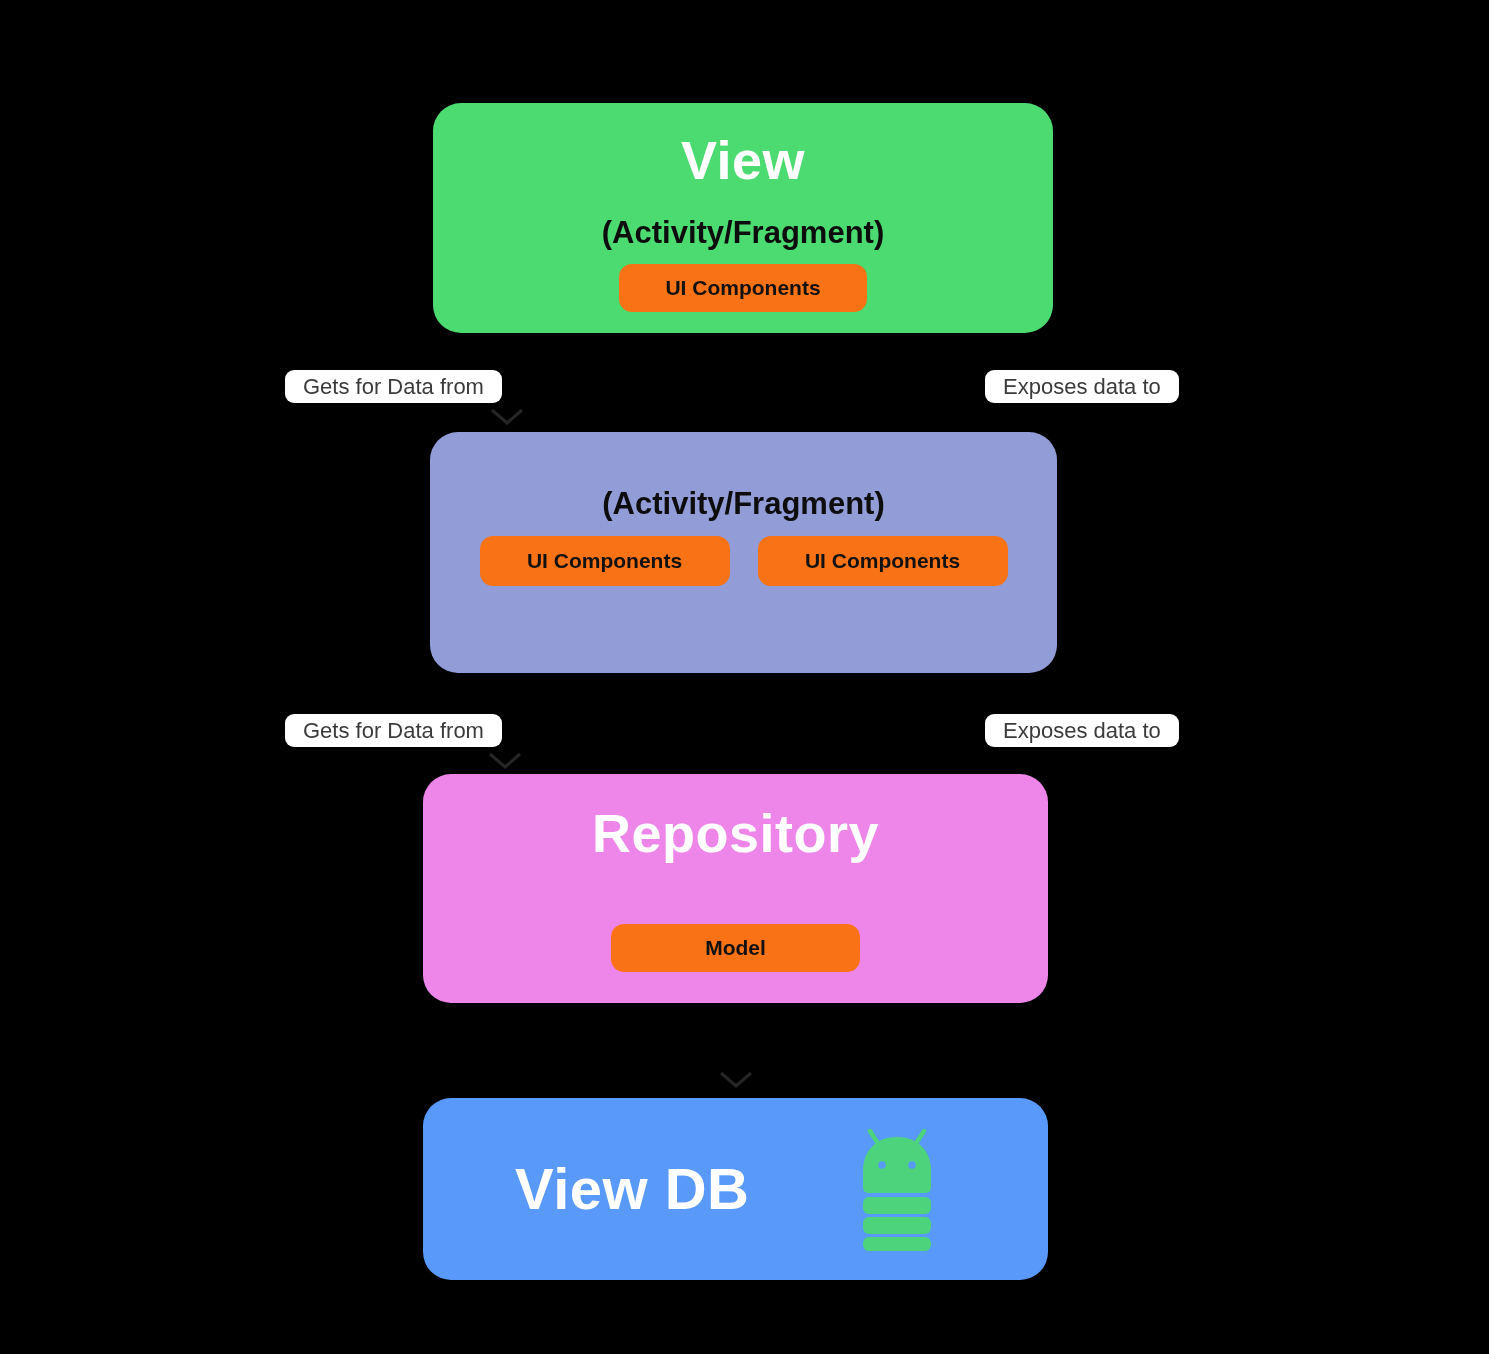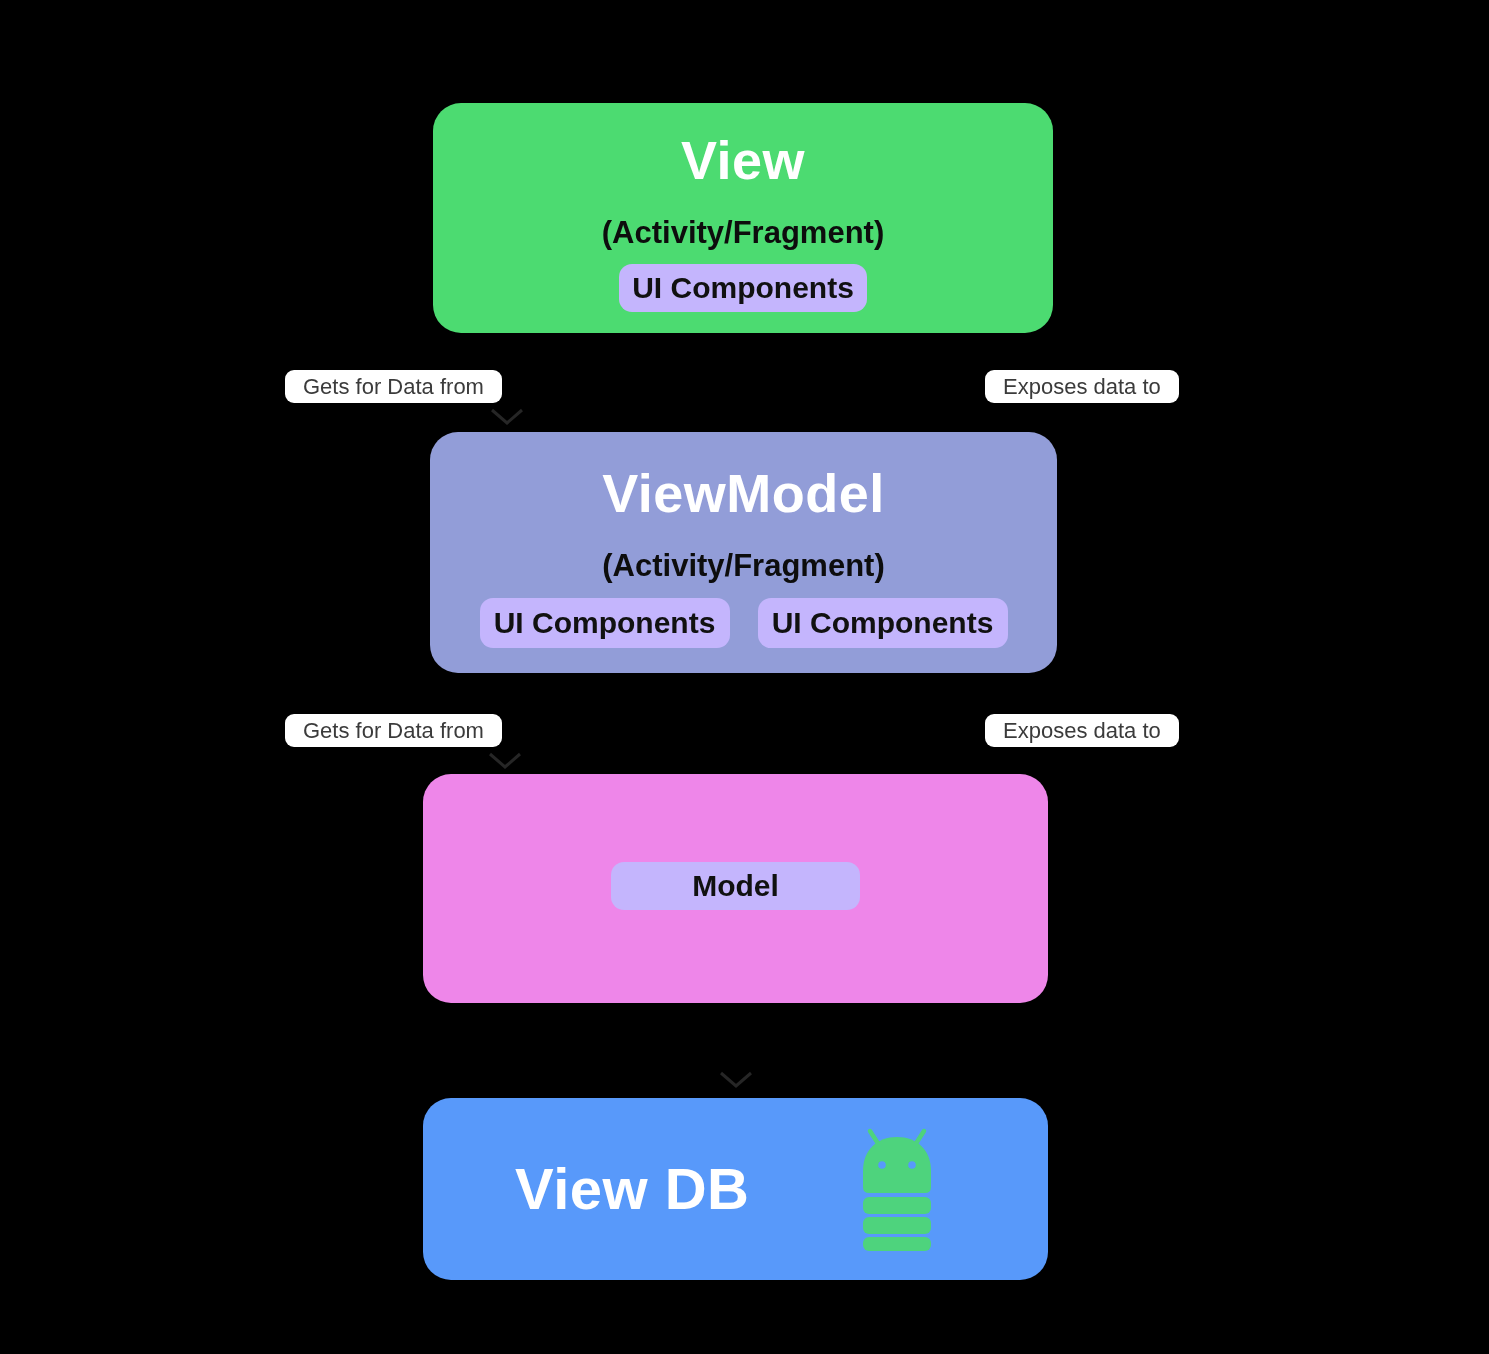--- a/index.html
+++ b/index.html
@@ -17,23 +17,23 @@
     box-sizing:border-box;
   }
   .box-title{
     font-size:54px;font-weight:700;color:#ffffff;line-height:1.15;
     letter-spacing:0.5px;
   }
   .box-subtitle{
     font-size:31px;font-weight:600;color:#0d0d0d;margin-top:24px;
   }
   .chip{
-    background:#c4b5fd;border-radius:13px;
+    background:#f97316;border-radius:13px;
     display:flex;align-items:center;justify-content:center;
-    font-size:30px;font-weight:600;color:#111111;
+    font-size:21px;font-weight:600;color:#111111;
   }
   #view-box{left:433px;top:103px;width:620px;height:230px;background:#4cdb71;padding-top:26px;}
   #view-box .chip{width:248px;height:48px;margin-top:13px;}
 
   #viewmodel-box{left:430px;top:432px;width:627px;height:241px;background:#929dd8;padding-top:30px;}
   .chip-row{display:flex;gap:28px;margin-top:14px;}
   #viewmodel-box .chip{width:250px;height:50px;}
 
   #repository-box{left:423px;top:774px;width:625px;height:229px;background:#ee86e9;padding-top:28px;}
   #repository-box .chip{width:249px;height:48px;margin-top:60px;}
@@ -75,36 +75,36 @@
   </section>
 
   <div class="pill" id="pill-row1-left">Gets for Data from</div>
   <div class="pill" id="pill-row1-right">Exposes data to</div>
 
   <svg class="chev" id="chev-1" width="38" height="20" viewBox="0 0 38 20">
     <polyline points="4,3 19,16 34,3" stroke="#262626" stroke-width="3" fill="none"></polyline>
   </svg>
 
   <section class="box" id="viewmodel-box">
-    <div class="box-title">ViewModel</div>
     <div class="box-subtitle">(Activity/Fragment)</div>
     <div class="chip-row">
       <div class="chip">UI Components</div>
       <div class="chip">UI Components</div>
     </div>
   </section>
 
   <div class="pill" id="pill-row2-left">Gets for Data from</div>
   <div class="pill" id="pill-row2-right">Exposes data to</div>
 
   <svg class="chev" id="chev-2" width="38" height="20" viewBox="0 0 38 20">
     <polyline points="4,3 19,16 34,3" stroke="#262626" stroke-width="3" fill="none"></polyline>
   </svg>
 
   <section class="box" id="repository-box">
+    <div class="box-title">Repository</div>
     <div class="chip">Model</div>
   </section>
 
   <svg class="chev" id="chev-3" width="38" height="20" viewBox="0 0 38 20">
     <polyline points="4,3 19,16 34,3" stroke="#262626" stroke-width="3" fill="none"></polyline>
   </svg>
 
   <section class="box" id="roomdb-box">
     <div class="box-title">View DB</div>
     <svg width="78" height="124" viewBox="0 0 78 124">

